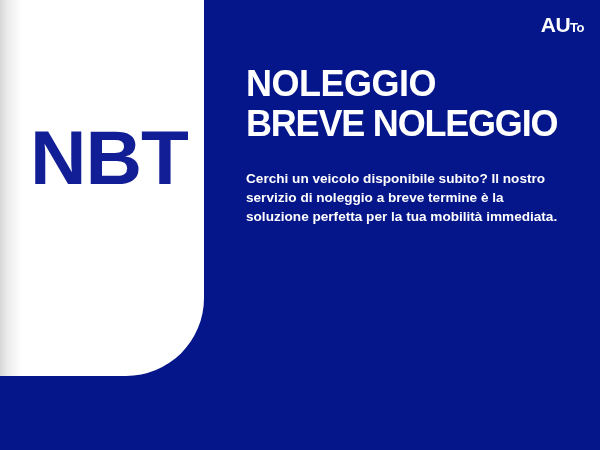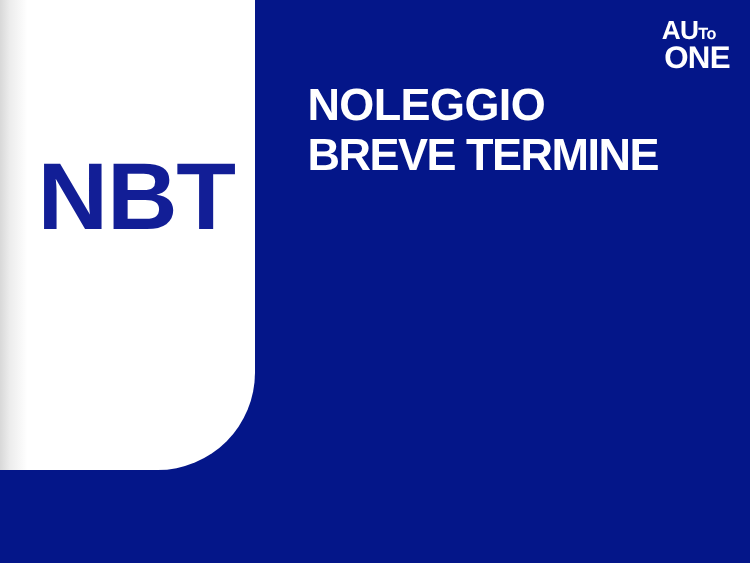--- a/index.html
+++ b/index.html
@@ -148,27 +148,27 @@
 <body>
 
 <div id="slide">
 
   <div class="white-panel"></div>
   <div class="panel-edge-shade"></div>
   <div class="nbt-wordmark">NBT</div>
 
   <div class="logo">
     <span class="logo-row logo-row-top"><span>AU</span><span class="logo-small">To</span></span>
-    <span class="logo-row logo-row-bottom"><span>O</span><span>NE</span></span>
   </div>
 
   <div class="content">
 
     <div class="headline">
       <span class="headline-line headline-line-1">NOLEGGIO</span>
-      <span class="headline-line headline-line-2">BREVE TERMINE</span>
+      <span class="headline-line headline-line-2">BREVE NOLEGGIO</span>
     </div>
 
     <div class="body-copy">
+      <span class="body-paragraph">Cerchi un veicolo disponibile subito? Il nostro servizio di noleggio a breve termine è la soluzione perfetta per la tua mobilità immediata.</span>
     </div>
 
   </div>
 </div>
 
 </body></html>

